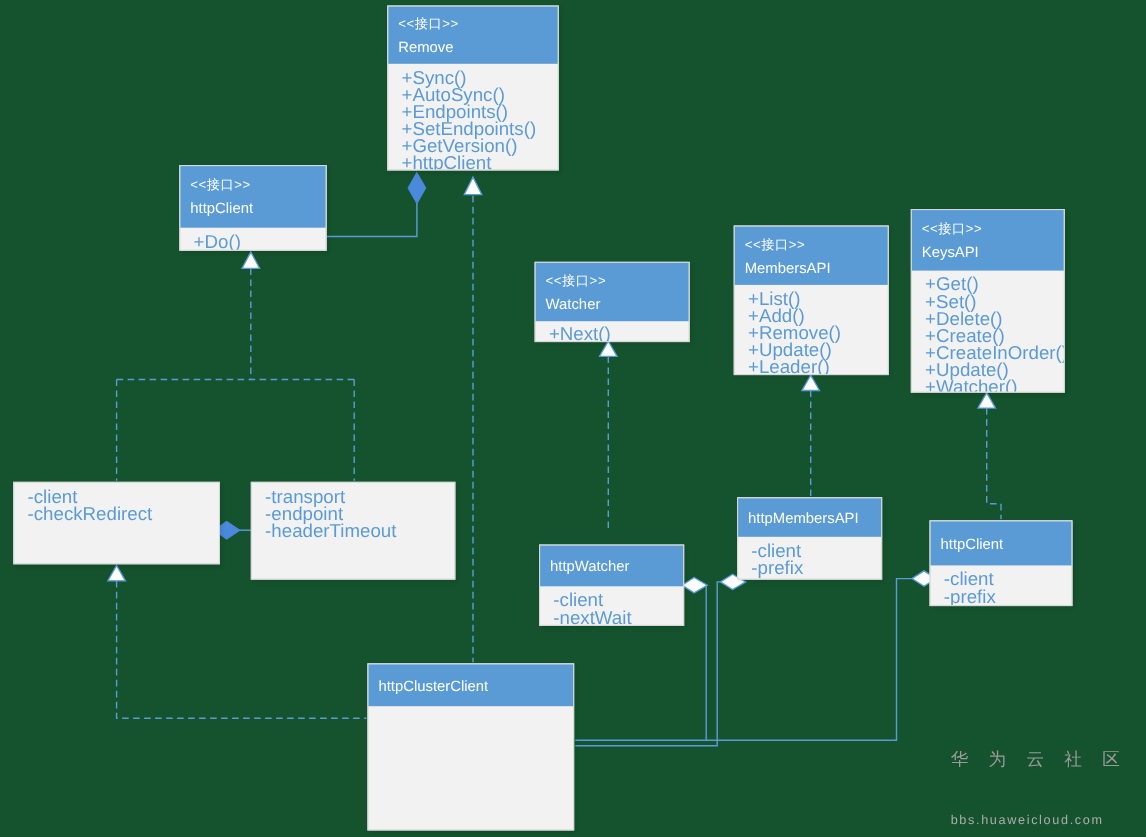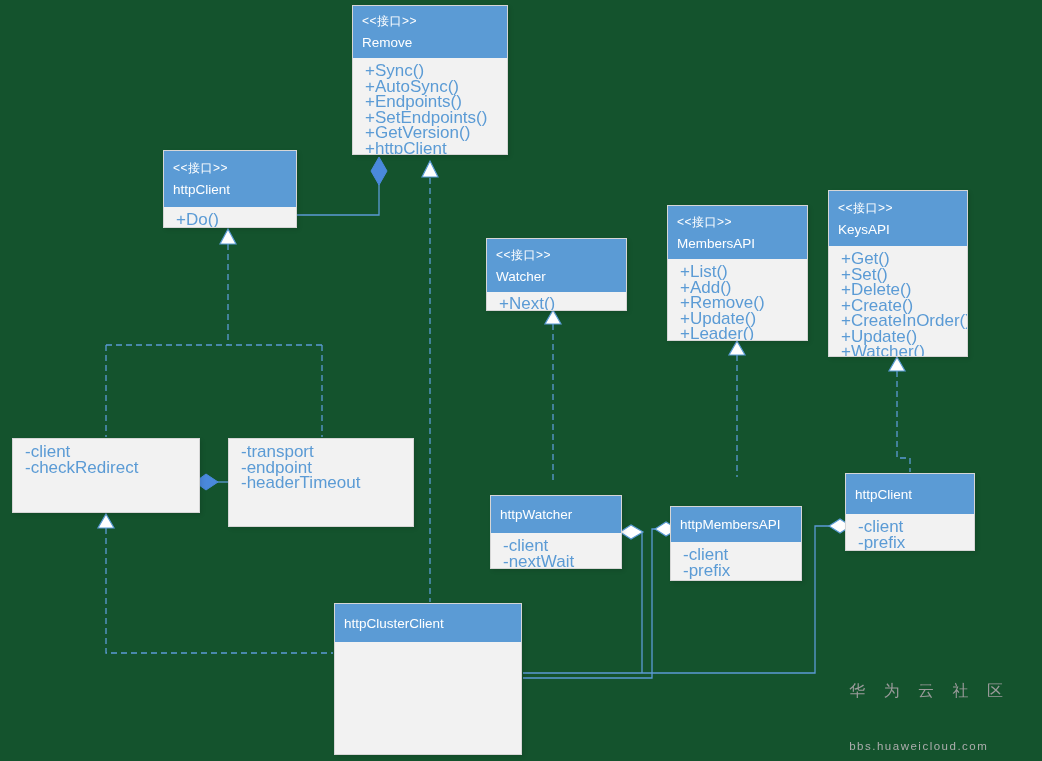--- a/index.html
+++ b/index.html
@@ -40,21 +40,21 @@
     box-sizing:border-box;
     overflow:hidden;
   }
   .member{
     color:#5b9bd5;
     font-size:17px;
     line-height:15.5px;
     white-space:nowrap;
   }
   #watermark{
-    position:absolute;right:32px;bottom:8px;z-index:2;
+    position:absolute;right:17px;bottom:8px;z-index:2;
     text-align:left;color:#9b9b9b;
   }
   #watermark .wm-title{font-size:16px;letter-spacing:7px;line-height:18px;}
   #watermark .wm-url{font-size:11.5px;letter-spacing:1.5px;color:#adadad;line-height:13px;margin-top:40px;}
 </style>
 </head>
 <body>
 
 <div id="canvas">
 
@@ -191,21 +191,21 @@
   <div class="uml-class" style="left:490px;top:495px;width:132px;height:74px">
     <div class="uml-header" style="height:37px">
       <div class="class-name">httpWatcher</div>
     </div>
     <div class="uml-body">
       <div class="member">-client</div>
       <div class="member">-nextWait</div>
     </div>
   </div>
 
-  <div class="uml-class" style="left:670px;top:506px;width:132px;height:75px">
+  <div class="uml-class" style="left:670px;top:452px;width:132px;height:75px">
     <div class="uml-header" style="height:35px">
       <div class="class-name">httpMembersAPI</div>
     </div>
     <div class="uml-body">
       <div class="member">-client</div>
       <div class="member">-prefix</div>
     </div>
   </div>
 
   <div class="uml-class" style="left:845px;top:473px;width:130px;height:78px">

